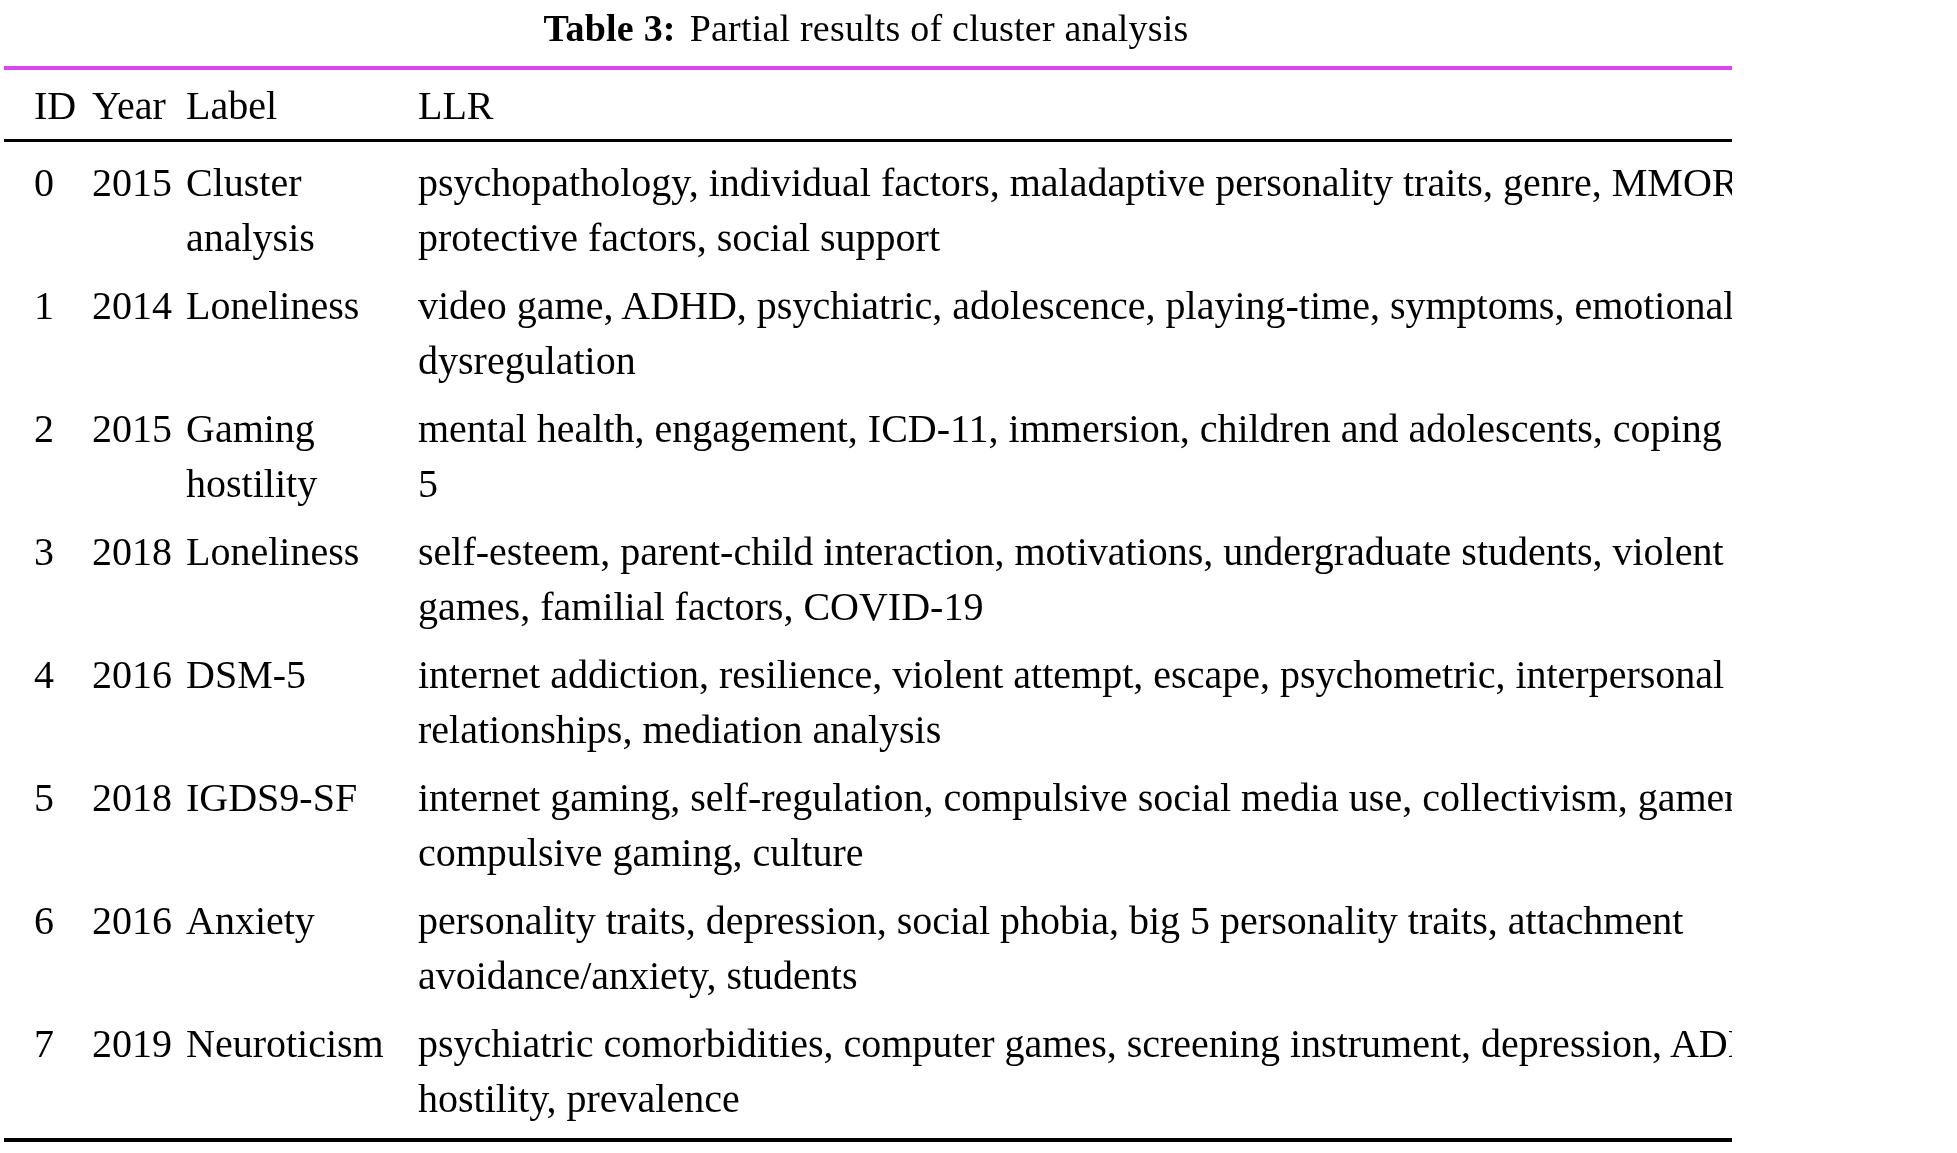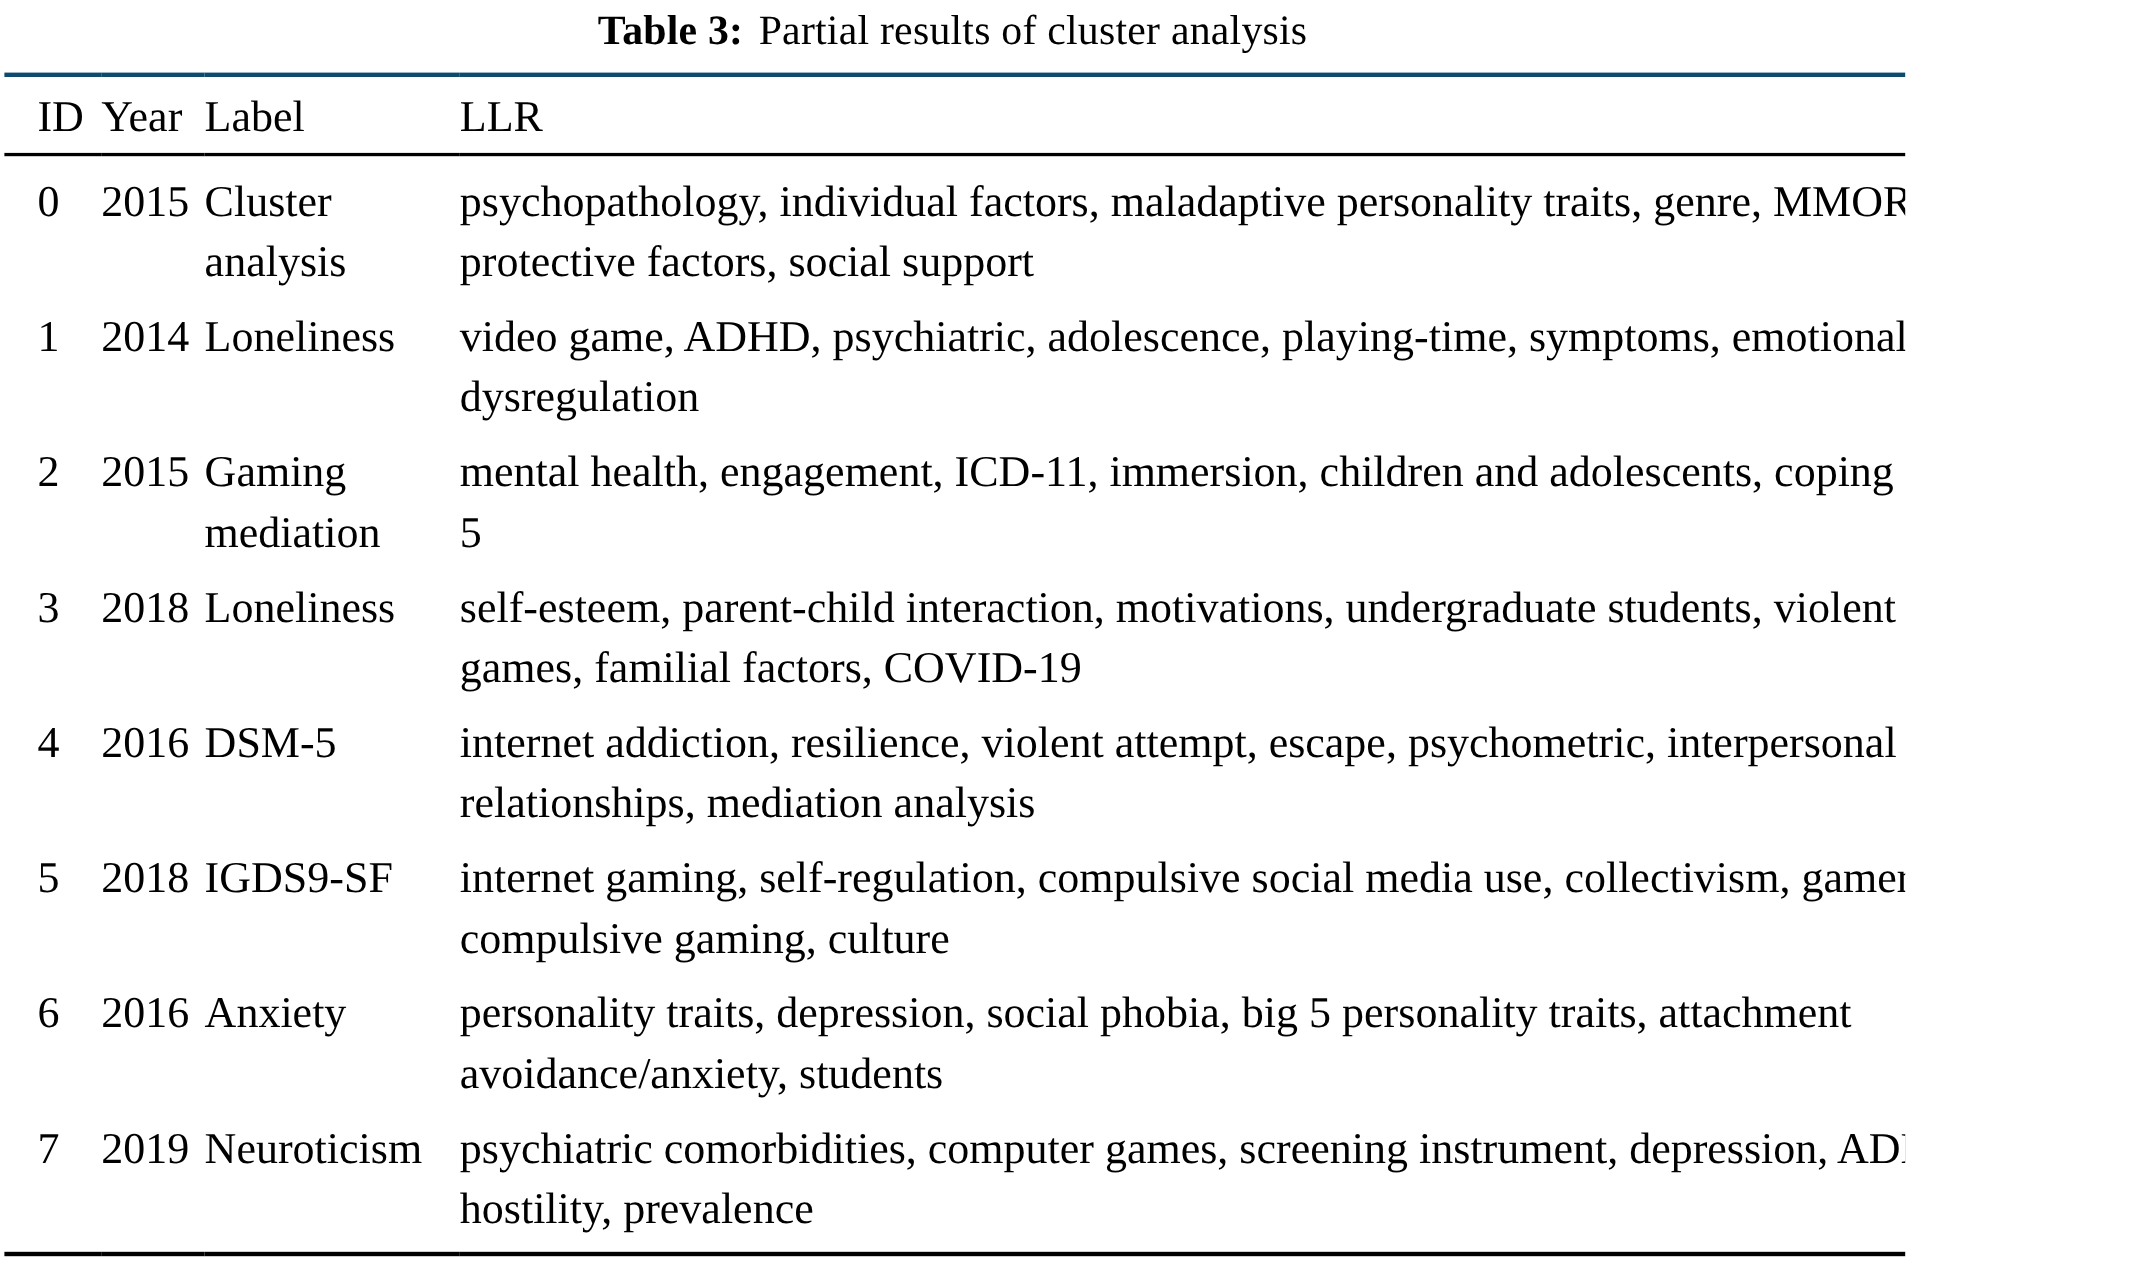--- a/index.html
+++ b/index.html
@@ -24,21 +24,21 @@
   }
   .caption .cap-label {
     font-weight: bold;
     margin-right: 14px;
   }
   table.results {
     width: 1949px;
     margin-left: 4px;
     border-collapse: collapse;
     table-layout: fixed;
-    border-top: 4px solid #0c4a6e;
+    border-top: 4px solid #d946ef;
     border-bottom: 4px solid #000000;
     font-size: 40px;
     line-height: 55px;
   }
   col.c-id    { width: 88px;  }
   col.c-year  { width: 94px;  }
   col.c-label { width: 232px; }
   col.c-llr   { width: auto;  }
   table.results th {
     text-align: left;
@@ -102,21 +102,21 @@
         </tr>
         <tr>
           <td>1</td>
           <td>2014</td>
           <td>Loneliness</td>
           <td>video game, ADHD, psychiatric, adolescence, playing-time, symptoms, emotional dysregulation</td>
         </tr>
         <tr>
           <td>2</td>
           <td>2015</td>
-          <td>Gaming mediation</td>
+          <td>Gaming hostility</td>
           <td>mental health, engagement, ICD-11, immersion, children and adolescents, coping skills, DSM-5</td>
         </tr>
         <tr>
           <td>3</td>
           <td>2018</td>
           <td>Loneliness</td>
           <td>self-esteem, parent-child interaction, motivations, undergraduate students, violent video games, familial factors, COVID-19</td>
         </tr>
         <tr>
           <td>4</td>

